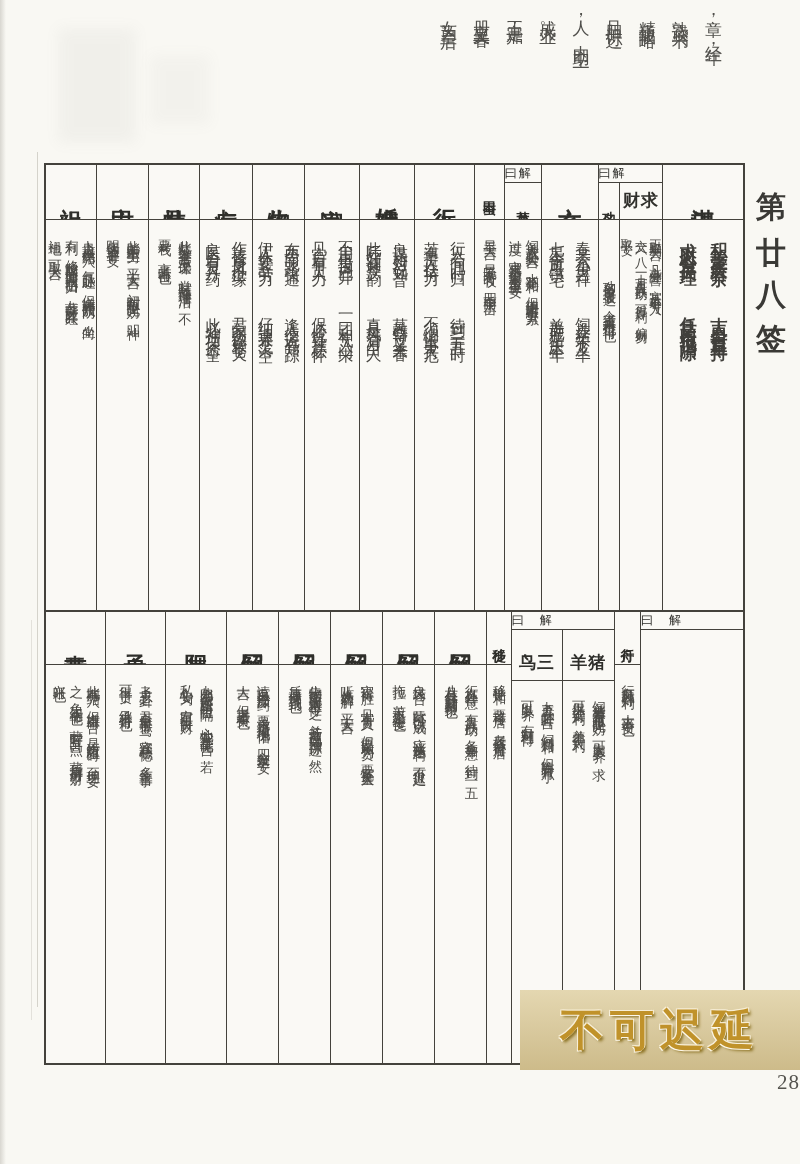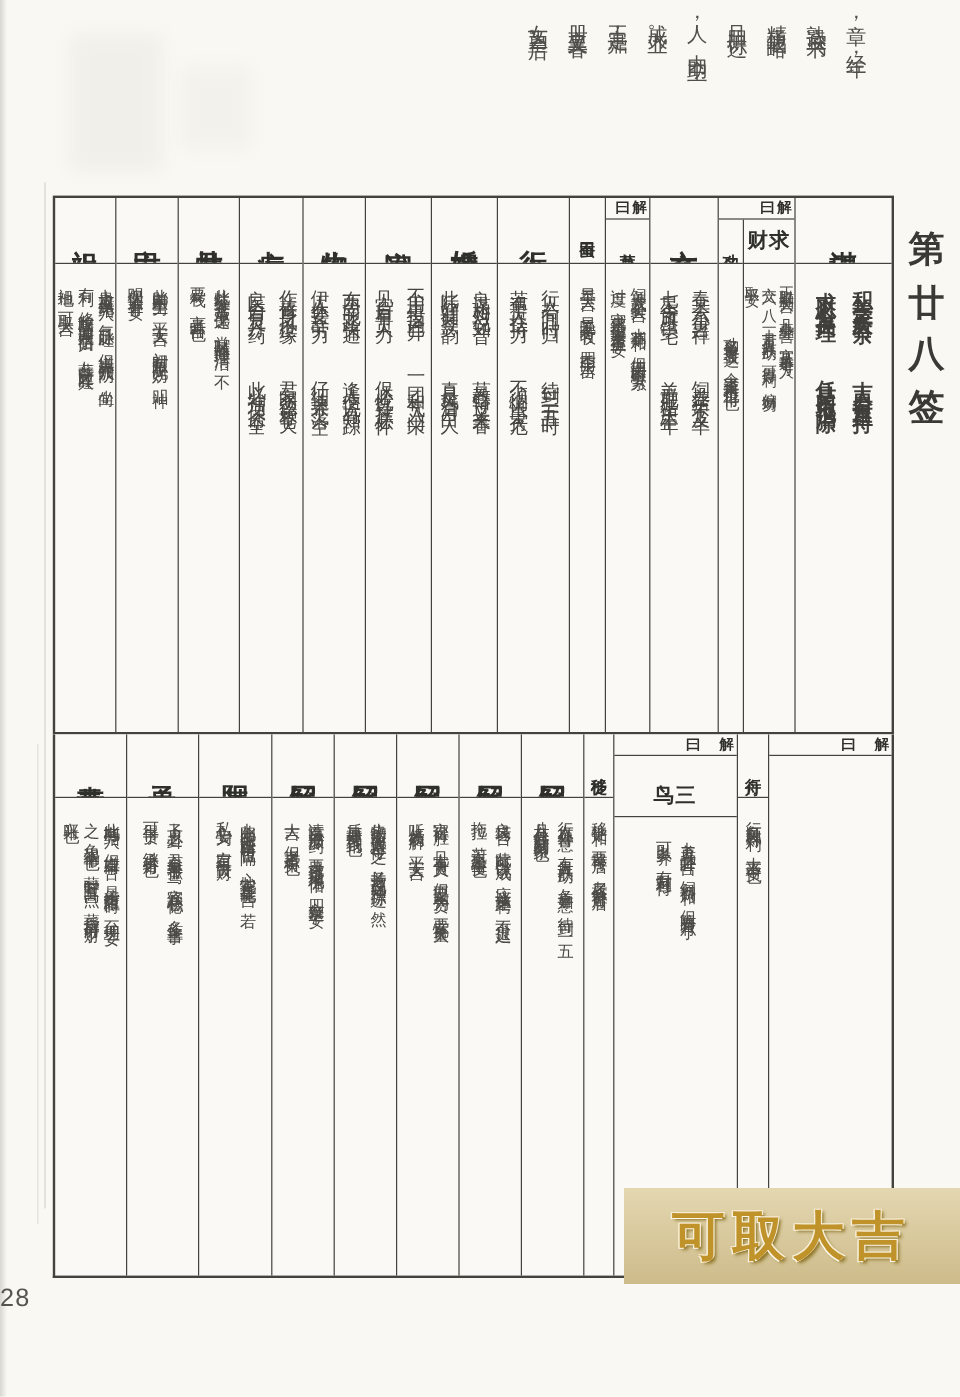--- a/index.html
+++ b/index.html
@@ -30,35 +30,35 @@
   .col:last-child{border-left:none;}
   .hcell{height:54px;flex:0 0 auto;border-bottom:1.7px solid var(--bd);
          display:flex;align-items:center;justify-content:center;overflow:hidden;}
   .t2 .hcell{height:52px;}
   .hsub{height:35.5px;}
   .t2 .hsub{height:33.5px;margin-top:16px;}
   .bighead{font-size:23px;font-weight:700;letter-spacing:2px;color:var(--hd);line-height:1;}
   .smallhead{font-size:13.5px;font-weight:700;color:var(--hd);letter-spacing:1px;line-height:1;}
   .hlabel{font-size:17px;font-weight:700;color:var(--hd);letter-spacing:1px;}
   .strip{height:17px;flex:0 0 auto;border-bottom:1.5px solid var(--bd);
-         display:flex;align-items:center;justify-content:flex-end;
-         font-size:12px;font-weight:700;color:var(--hd);letter-spacing:2px;}
+         display:flex;align-items:center;justify-content:flex-start;
+         font-size:12px;font-weight:400;color:var(--hd);letter-spacing:2px;}
   .gsubs{flex:1;display:flex;flex-direction:row-reverse;min-height:0;}
   .gsub{display:flex;flex-direction:column;border-left:1.5px solid var(--bd);min-width:0;}
   .gsub:last-child{border-left:none;}
   .bw{flex:1;display:flex;justify-content:center;padding:9px 1px 4px;overflow:hidden;}
   .btxt{font-size:13.5px;letter-spacing:2.2px;line-height:1.5;color:var(--ink);}
   .tight{line-height:1.25;}
   .tighter{font-size:12.5px;line-height:1.15;letter-spacing:2px;}
   .poem{font-size:15.5px;letter-spacing:5px;line-height:1.7;font-weight:500;color:#454440;}
   .poem-lg{font-size:17px;letter-spacing:4.5px;line-height:1.8;font-weight:600;color:#403f3b;}
   .off{padding-top:40px;}
 
-  .pageno{position:absolute;top:1070px;left:0;width:800px;text-align:left;
-          font-size:21px;color:#55544f;letter-spacing:1px;}
+  .pageno{position:absolute;top:1070px;left:0;width:800px;text-align:right;
+          font-size:21px;color:#55544f;letter-spacing:1px;font-family:Liberation Serif, serif;}
   .wm{position:absolute;left:520px;top:990px;width:280px;height:80px;
       background:linear-gradient(180deg,#e4d7b1,#cdbb8a);
       display:flex;align-items:center;justify-content:center;}
   .wm span{font-size:44px;font-weight:700;letter-spacing:6px;color:#c0922a;
       text-shadow:-1px -1px 0 #f7eed6,1px -1px 0 #f7eed6,-1px 1px 0 #fdf8ea,
                   2px 2px 3px #8a7020;}
 </style>
 </head>
 <body>
 
@@ -256,20 +256,29 @@
           </div>
       </div>
 
       <div class="col" style="flex:104 0 0">
         <div class="strip">
             <span>曰　解</span>
           </div>
         <div class="gsubs">
           <div class="gsub" style="flex:1 0 0">
             <div class="hcell hsub">
+                <span class="hlabel">羊猪</span>
+              </div>
+            <div class="bw">
+                <div class="v btxt">饲养猪羊春月有小阻无妨　可大胆多养　求
+可保平安得利　养羊得大利</div>
+              </div>
+          </div>
+          <div class="gsub" style="flex:1 0 0">
+            <div class="hcell hsub">
                 <span class="hlabel">鸟三</span>
               </div>
             <div class="bw">
                 <div class="v btxt">卜养三鸟之卦叶吉　饲料调和　但防春月有小
 可以多养　有财利可得</div>
               </div>
           </div>
         </div>
       </div>
 
@@ -361,15 +370,15 @@
 之　免生祸非也　葬时宜占高一点　葬后房房可财丁
 兴旺也</div>
           </div>
       </div>
     </div>
   </div>
 
   <div class="pageno">28</div>
 
   <div class="wm">
-    <span>可取大吉</span>
+    <span>不可迟延</span>
   </div>
 </div>
 
 </body></html>

